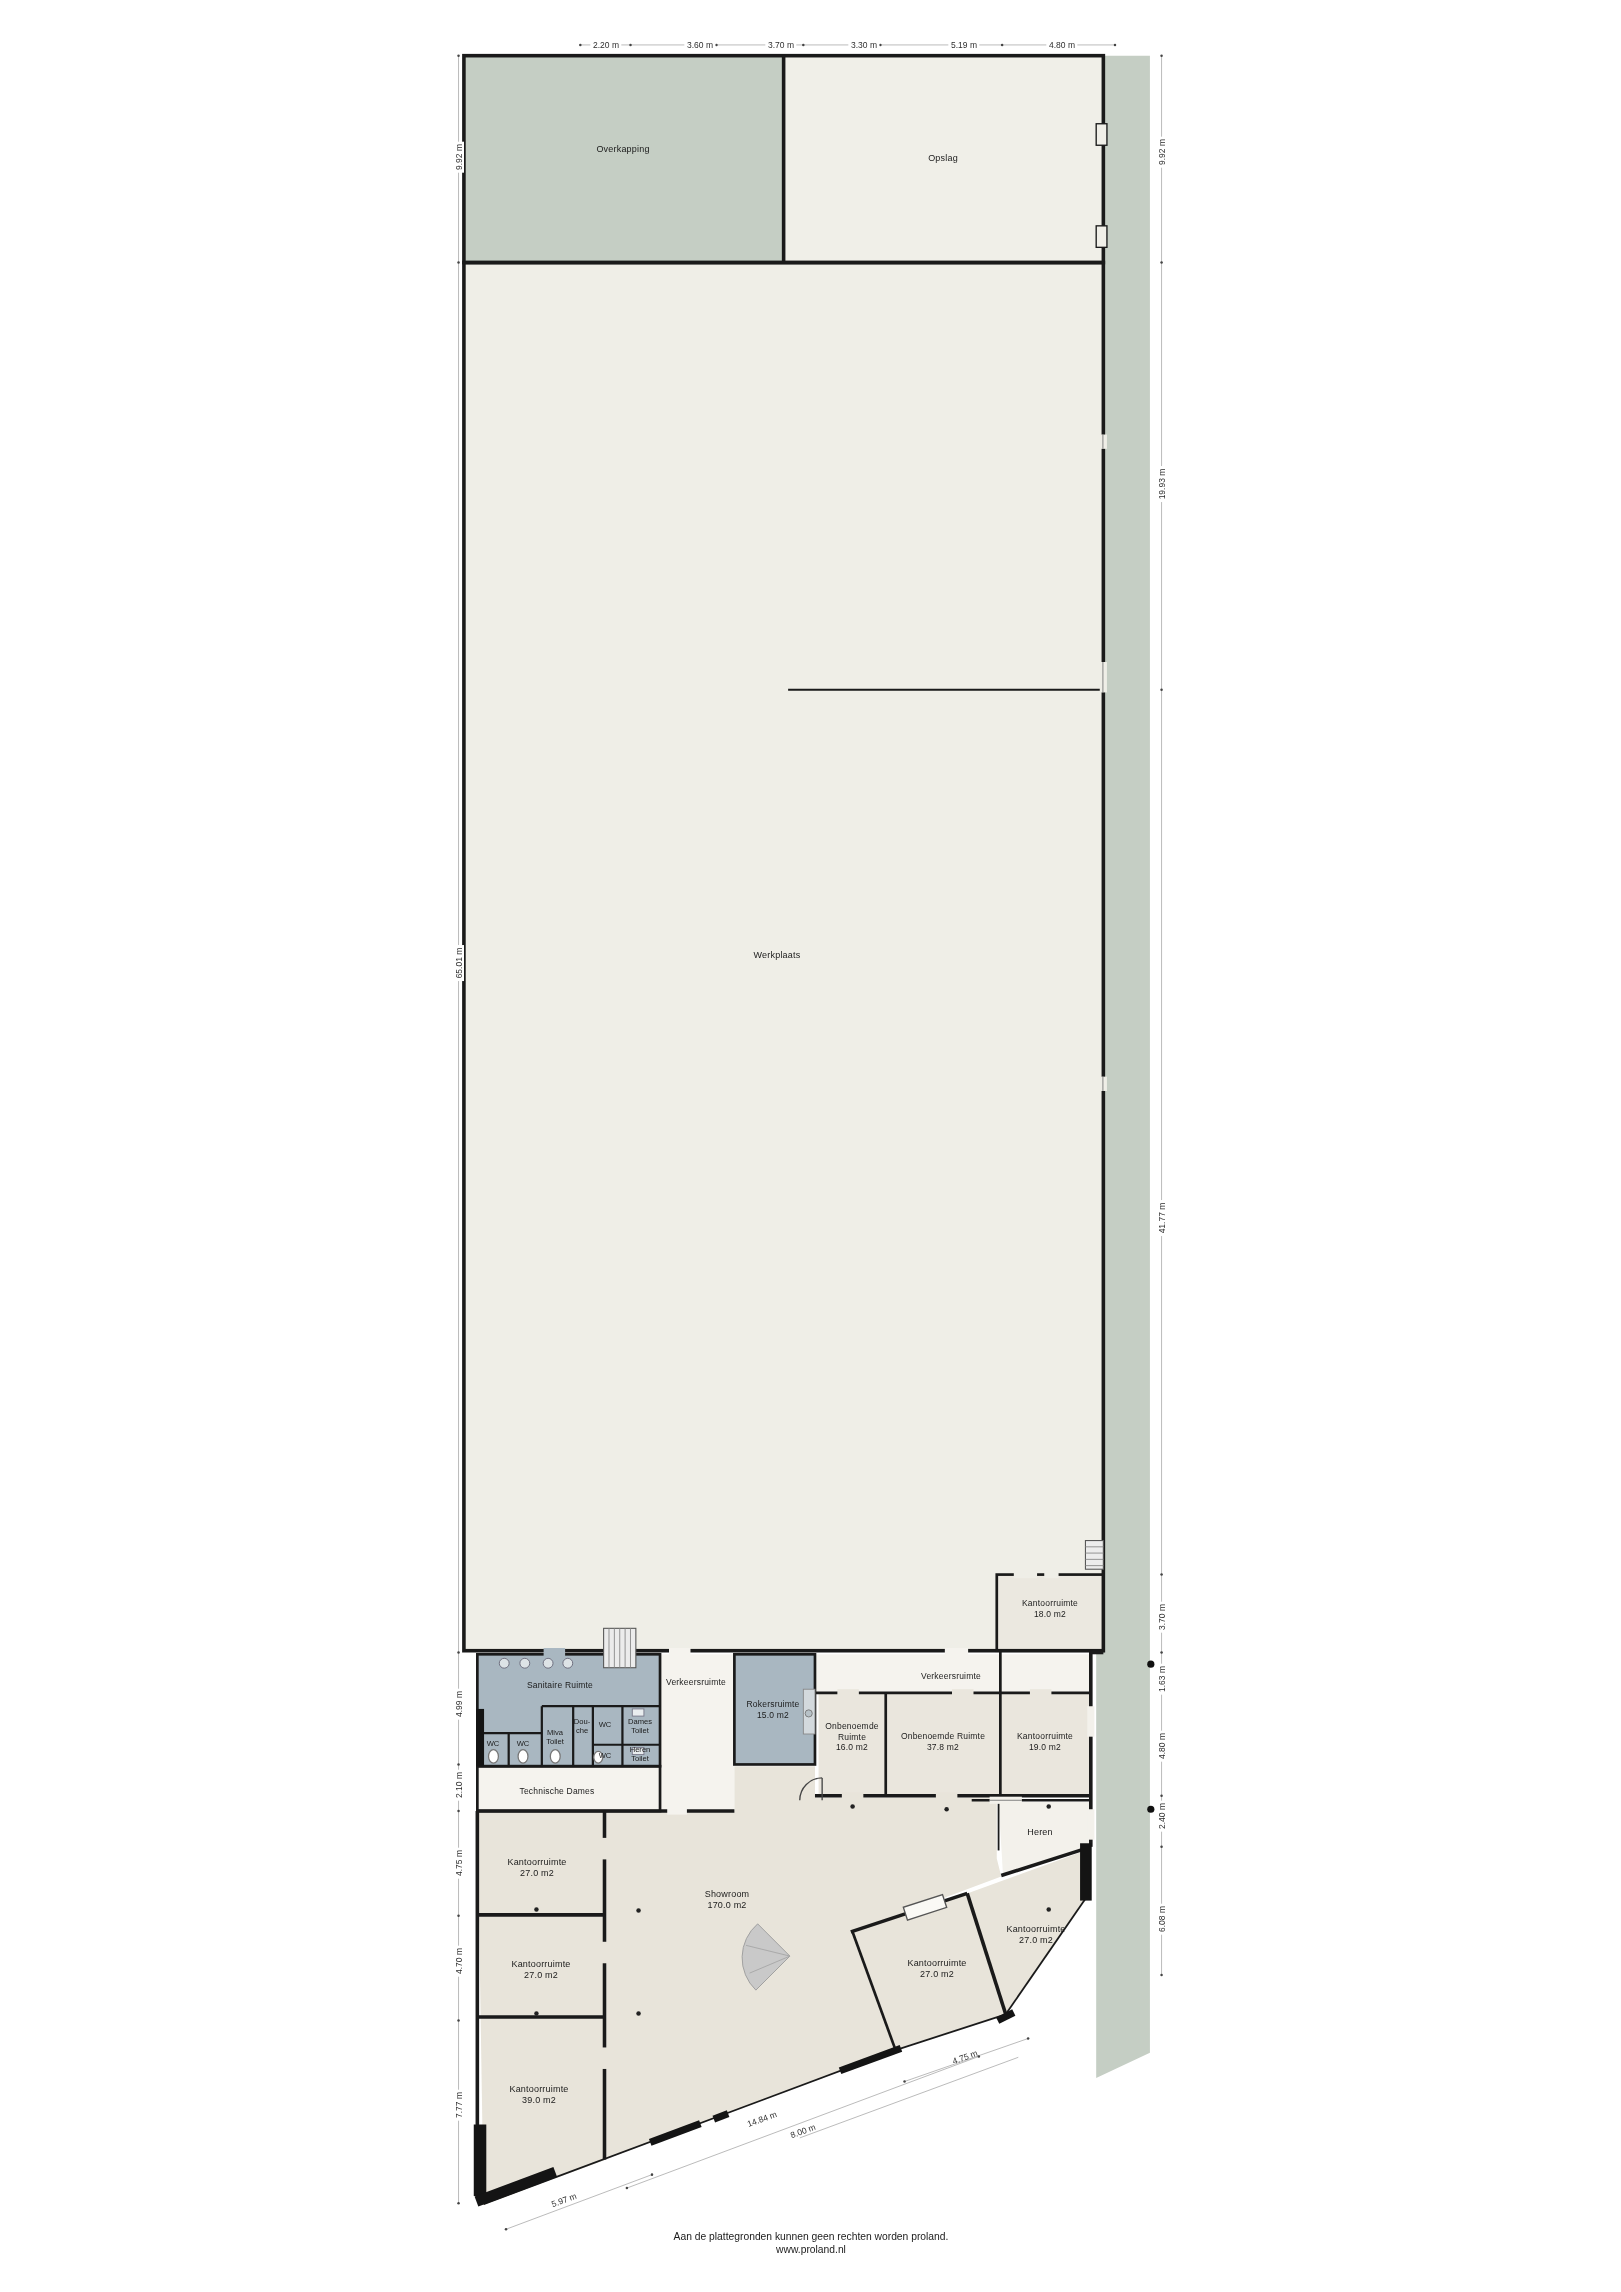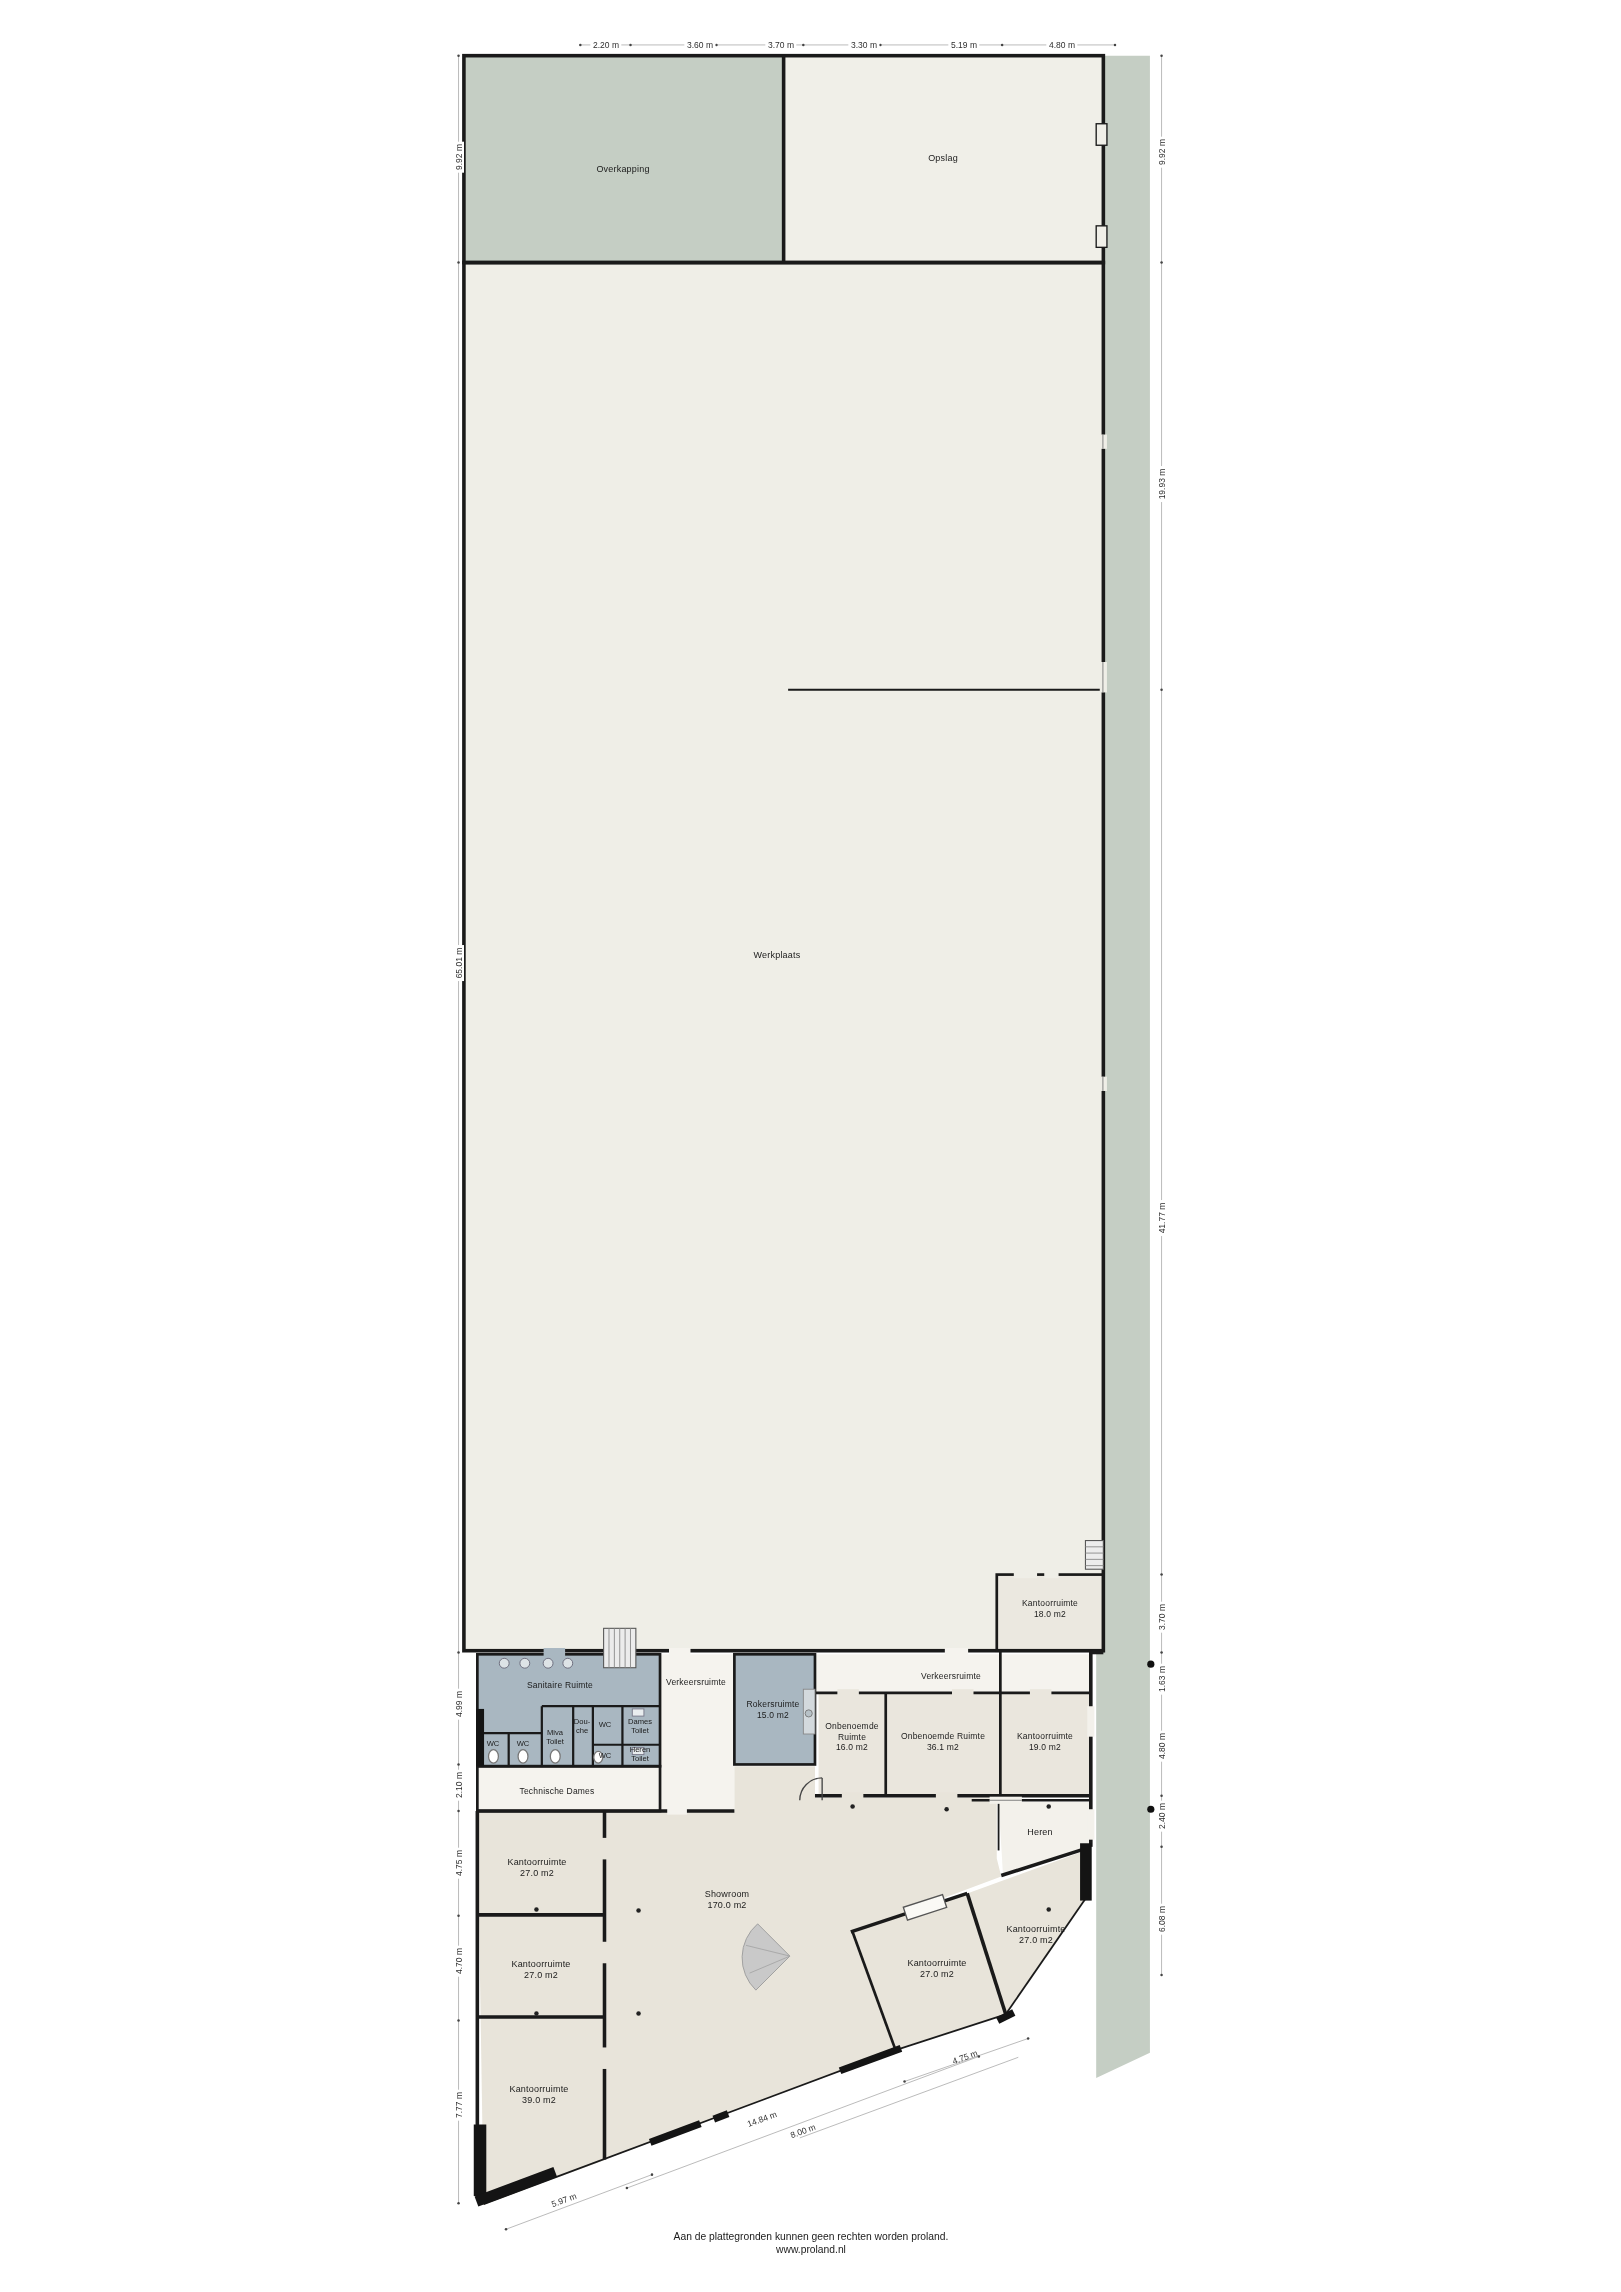--- a/index.html
+++ b/index.html
@@ -232,21 +232,21 @@
       <circle cx="700" cy="2443" r="1.4"></circle>
           <circle cx="1093" cy="2296" r="1.4"></circle>
       <circle cx="1010" cy="2324" r="1.4"></circle>
           <circle cx="1148" cy="2276" r="1.4"></circle>
     </g>
     <circle cx="1285" cy="1858" r="4" fill="#111"></circle>
     <circle cx="1285" cy="2020" r="4" fill="#111"></circle>
   </g>
 </svg>
 
-<div class="lbl" style="left:623px;top:170px">Overkapping</div>
+<div class="lbl" style="left:623px;top:150px">Overkapping</div>
 <div class="lbl" style="left:943px;top:159px">Opslag</div>
 <div class="lbl" style="left:777px;top:956px">Werkplaats</div>
 <div class="lbl md" style="left:1050px;top:1609px">Kantoorruimte
 18.0 m2</div>
 <div class="lbl md" style="left:560px;top:1685px">Sanitaire Ruimte</div>
 <div class="lbl sm" style="left:493px;top:1744px">WC</div>
 <div class="lbl sm" style="left:523px;top:1744px">WC</div>
 <div class="lbl sm" style="left:555px;top:1737px">Miva
 Toilet</div>
 <div class="lbl sm" style="left:582px;top:1726px">Dou-
@@ -258,21 +258,21 @@
 <div class="lbl sm" style="left:640px;top:1754px">Heren
 Toilet</div>
 <div class="lbl md" style="left:696px;top:1682px">Verkeersruimte</div>
 <div class="lbl md" style="left:773px;top:1710px">Rokersruimte
 15.0 m2</div>
 <div class="lbl md" style="left:951px;top:1676px">Verkeersruimte</div>
 <div class="lbl md" style="left:852px;top:1737px">Onbenoemde
 Ruimte
 16.0 m2</div>
 <div class="lbl md" style="left:943px;top:1742px">Onbenoemde Ruimte
-36.1 m2</div>
+37.8 m2</div>
 <div class="lbl md" style="left:1045px;top:1742px">Kantoorruimte
 19.0 m2</div>
 <div class="lbl md" style="left:557px;top:1791px">Technische Dames</div>
 <div class="lbl" style="left:1040px;top:1833px">Heren</div>
 <div class="lbl" style="left:537px;top:1868px">Kantoorruimte
 27.0 m2</div>
 <div class="lbl" style="left:541px;top:1970px">Kantoorruimte
 27.0 m2</div>
 <div class="lbl" style="left:539px;top:2095px">Kantoorruimte
 39.0 m2</div>

